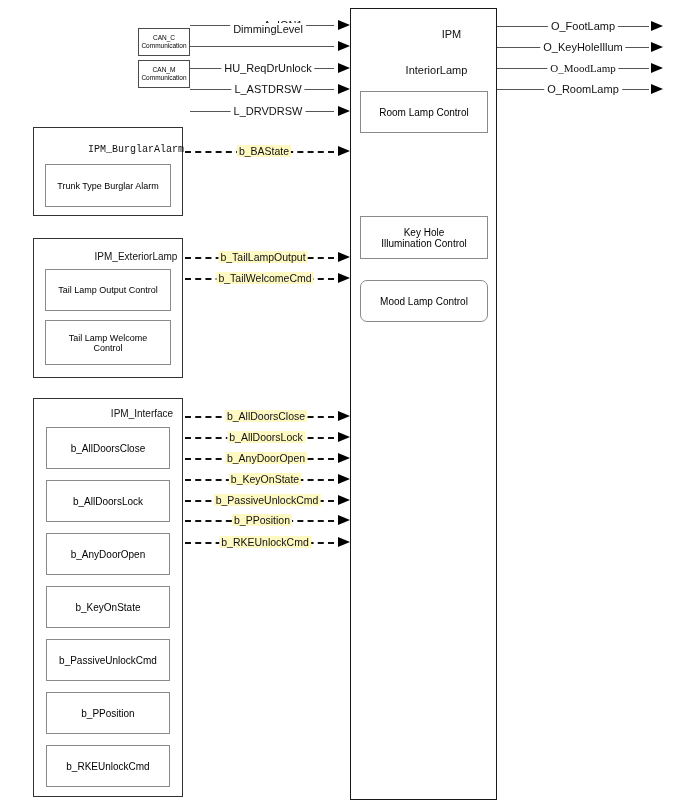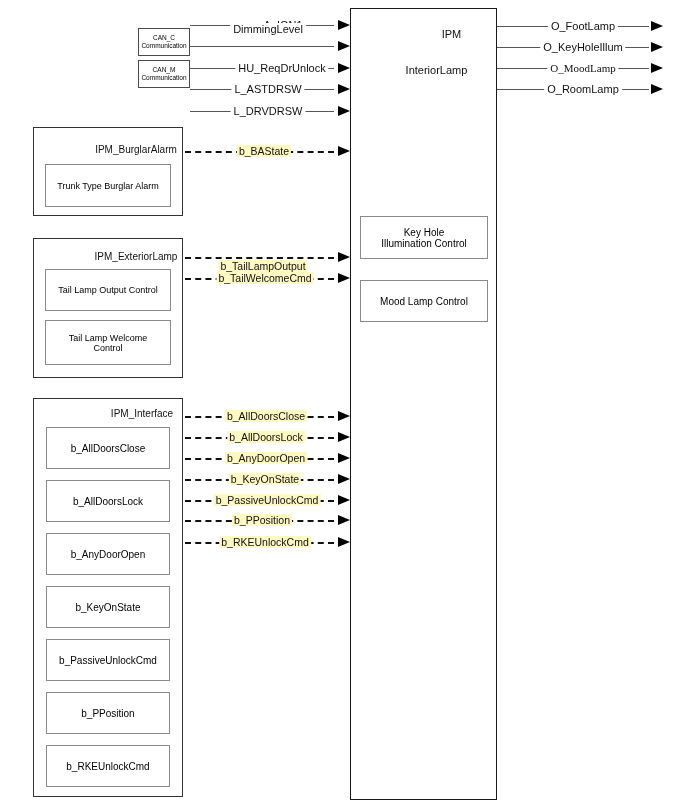--- a/index.html
+++ b/index.html
@@ -38,43 +38,44 @@
 </style>
 </head>
 <body>
 
 <div id="canvas">
 
   <div class="box ipm-box" style="left:350px;top:8px;width:147px;height:792px;"></div>
   <div class="lbl t11 ctr" style="left:350px;width:147px;top:28px;">IPM</div>
   <div class="lbl t11 ctr" style="left:350px;width:117px;top:64px;">InteriorLamp</div>
 
+  <div class="box inner-box t10" style="left:360px;top:91px;width:128px;height:42px;padding:0 6px;">Room Lamp Control</div>
   <div class="box inner-box t10" style="left:360px;top:216px;width:128px;height:43px;padding:0 18px;">Key Hole Illumination Control</div>
-  <div class="box inner-box t10" style="left:360px;top:280px;width:128px;height:42px;padding:0 6px;">Mood Lamp Control</div>
+  <div class="box inner-box t10" style="left:360px;top:280px;width:128px;height:42px;padding:0 6px;border-radius:7px;">Mood Lamp Control</div>
 
   <div class="box small-box t65" style="left:138px;top:28px;width:52px;height:28px;flex-direction:column;">
     <span>CAN_C</span>
     <span>Communication</span>
   </div>
   <div class="box small-box t65" style="left:138px;top:60px;width:52px;height:28px;flex-direction:column;">
     <span>CAN_M</span>
     <span>Communication</span>
   </div>
 
   <div class="line" style="left:190px;top:25px;width:144px;"></div>
   <div class="arrow" style="left:338px;top:19.5px;"></div>
   <div class="sig" style="left:283px;top:25px;text-decoration:underline;">A_IGN1</div>
 
   <div class="line" style="left:190px;top:46px;width:144px;"></div>
   <div class="arrow" style="left:338px;top:40.5px;"></div>
   <div class="sig" style="left:268px;top:29px;">DimmingLevel</div>
 
   <div class="line" style="left:190px;top:68px;width:144px;"></div>
   <div class="arrow" style="left:338px;top:62.5px;"></div>
-  <div class="sig" style="left:282px;top:68px;">HU_ReqDrUnlock</div>
+  <div class="sig" style="left:268px;top:68px;">HU_ReqDrUnlock</div>
 
   <div class="line" style="left:190px;top:89px;width:144px;"></div>
   <div class="arrow" style="left:338px;top:83.5px;"></div>
   <div class="sig" style="left:268px;top:89px;">L_ASTDRSW</div>
 
   <div class="line" style="left:190px;top:111px;width:144px;"></div>
   <div class="arrow" style="left:338px;top:105.5px;"></div>
   <div class="sig" style="left:268px;top:111px;">L_DRVDRSW</div>
 
   <div class="line" style="left:497px;top:26px;width:152px;"></div>
@@ -87,35 +88,35 @@
 
   <div class="line" style="left:497px;top:68px;width:152px;"></div>
   <div class="arrow" style="left:651px;top:62.5px;"></div>
   <div class="sig" style="left:583px;top:68px;font-family:Liberation Serif, serif;">O_MoodLamp</div>
 
   <div class="line" style="left:497px;top:89px;width:152px;"></div>
   <div class="arrow" style="left:651px;top:83.5px;"></div>
   <div class="sig" style="left:583px;top:89px;">O_RoomLamp</div>
 
   <div class="box outer-box" style="left:33px;top:127px;width:150px;height:89px;"></div>
-  <div class="lbl t10 ctr" style="left:33px;width:150px;top:144px;">IPM_BurglarAlarm</div>
+  <div class="lbl t10 ctr" style="left:33px;width:150px;top:144px;font-family:Liberation Mono, monospace;">IPM_BurglarAlarm</div>
   <div class="box inner-box t9" style="left:45px;top:164px;width:126px;height:43px;padding:0 4px;">Trunk Type Burglar Alarm</div>
 
   <div class="dline" style="left:185px;top:151px;width:149px;"></div>
   <div class="arrow" style="left:338px;top:145.5px;"></div>
   <div class="sig-d" style="left:264px;top:151px;">b_BAState</div>
 
   <div class="box outer-box" style="left:33px;top:238px;width:150px;height:140px;"></div>
   <div class="lbl t10 ctr" style="left:33px;width:150px;top:251px;">IPM_ExteriorLamp</div>
   <div class="box inner-box t9" style="left:45px;top:269px;width:126px;height:42px;padding:0 4px;">Tail Lamp Output Control</div>
   <div class="box inner-box t9" style="left:45px;top:320px;width:126px;height:45px;padding:0 20px;">Tail Lamp Welcome Control</div>
 
   <div class="dline" style="left:185px;top:257px;width:149px;"></div>
   <div class="arrow" style="left:338px;top:251.5px;"></div>
-  <div class="sig-d" style="left:263px;top:266px;">b_TailLampOutput</div>
+  <div class="sig-d" style="left:263px;top:257px;">b_TailLampOutput</div>
 
   <div class="dline" style="left:185px;top:278px;width:149px;"></div>
   <div class="arrow" style="left:338px;top:272.5px;"></div>
   <div class="sig-d" style="left:265px;top:278px;">b_TailWelcomeCmd</div>
 
   <div class="box outer-box" style="left:33px;top:398px;width:150px;height:399px;"></div>
   <div class="lbl t10 ctr" style="left:33px;width:162px;top:408px;">IPM_Interface</div>
 
   <div class="box inner-box t10" style="left:46px;top:427px;width:124px;height:42px;">b_AllDoorsClose</div>
   <div class="box inner-box t10" style="left:46px;top:480px;width:124px;height:42px;">b_AllDoorsLock</div>

